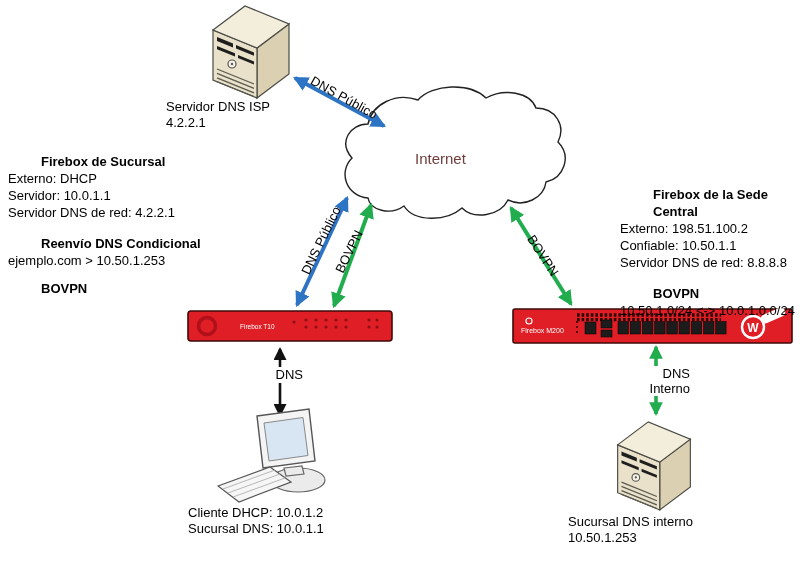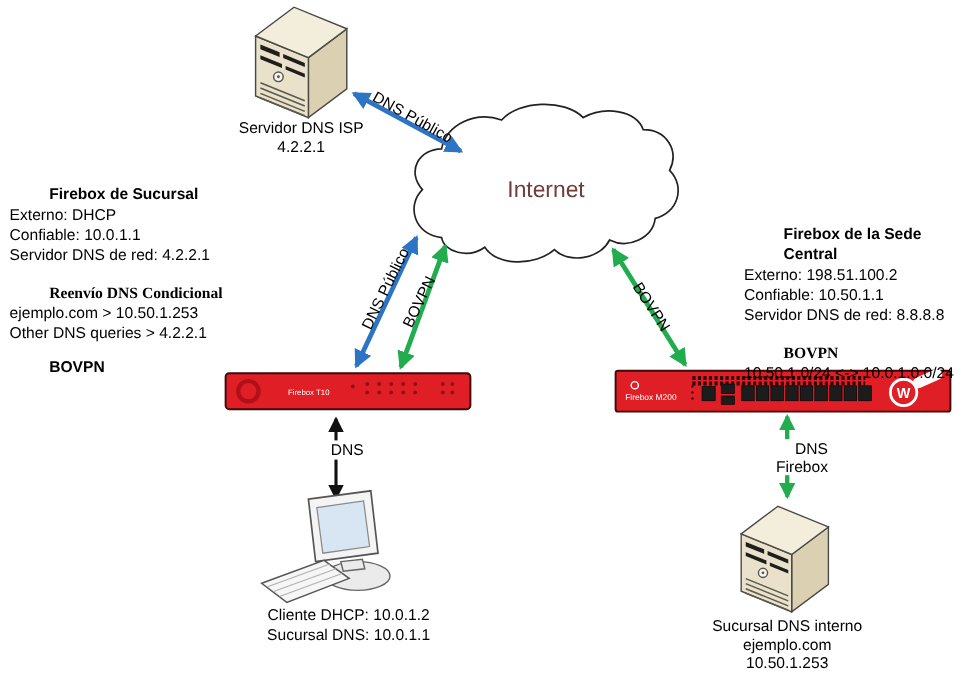--- a/index.html
+++ b/index.html
@@ -1,26 +1,26 @@
 <!DOCTYPE html>
 <html style="--dns-public-arrow: #2E74C4; --bovpn-arrow: #21AC4E; --dns-arrow: #111111; --firebox-red: #E01E25; --internet-label: #713C3C;"><head>
 <meta charset="utf-8">
 <style>
   html,body{margin:0;padding:0;background:#fff;}
   .canvas{position:relative;width:808px;height:575px;background:#ffffff;overflow:hidden;
           font-family:"Liberation Sans",sans-serif;}
   .canvas > svg{position:absolute;left:0;top:0;}
   .lbl{position:absolute;font-size:13px;line-height:17px;color:#000;}
-  .lbl.center{text-align:center;}
+  .lbl.center{}
   .bold{font-weight:bold;padding-left:33px;}
-  .gap14{margin-top:14px;font-family:Liberation Serif, serif;}
+  .gap14{margin-top:14px;}
   .gap11{margin-top:11px;}
   .rlbl{position:absolute;font-size:13px;line-height:15px;color:#000;text-align:center;}
   .whitebg{background:#ffffff;padding:0 1px;text-align:right;}
-  .internet-label{color:var(--internet-label);font-size:19px;}
+  .internet-label{color:var(--internet-label);font-size:15px;}
   .stroke-blue{stroke:var(--dns-public-arrow);}
   .stroke-green{stroke:var(--bovpn-arrow);}
   .stroke-black{stroke:var(--dns-arrow);}
   .mfill-blue{fill:var(--dns-public-arrow);}
   .mfill-green{fill:var(--bovpn-arrow);}
   .mfill-black{fill:var(--dns-arrow);}
   .firebox-body{fill:var(--firebox-red);stroke:#3f0a0a;stroke-width:1.6;}
   .cloud{fill:#ffffff;stroke:#222222;stroke-width:1.4;}
   .srv-front{fill:#e9e1c9;stroke:#4a4a44;stroke-width:1.2;}
   .srv-side{fill:#dbd1b2;stroke:#4a4a44;stroke-width:1.2;}
@@ -155,25 +155,24 @@
   <div class="lbl center" style="left:166px;top:99px;width:170px;line-height:16px">
     <div>Servidor DNS ISP</div>
     <div>4.2.2.1</div>
   </div>
 
   <div class="lbl center internet-label" style="left:415px;top:150px;width:80px">Internet</div>
 
   <div class="lbl" style="left:8px;top:153px;width:210px">
     <div class="bold">Firebox de Sucursal</div>
     <div>Externo: DHCP</div>
-    <div>Confiable: 10.0.1.1</div>
+    <div>Servidor: 10.0.1.1</div>
     <div>Servidor DNS de red: 4.2.2.1</div>
     <div class="bold gap14">Reenvío DNS Condicional</div>
     <div>ejemplo.com &gt; 10.50.1.253</div>
-    <div>Other DNS queries &gt; 4.2.2.1</div>
     <div class="bold gap11">BOVPN</div>
   </div>
 
   <div class="lbl" style="left:620px;top:186px;width:195px">
     <div class="bold">Firebox de la Sede Central</div>
     <div>Externo: 198.51.100.2</div>
     <div>Confiable: 10.50.1.1</div>
     <div>Servidor DNS de red: 8.8.8.8</div>
     <div class="bold gap14">BOVPN</div>
     <div>10.50.1.0/24 &lt;-&gt; 10.0.1.0.0/24</div>
@@ -181,27 +180,26 @@
 
   <div class="rlbl" style="left:299px;top:90px;width:90px;transform:rotate(29deg)">DNS Público</div>
   <div class="rlbl" style="left:276px;top:233px;width:90px;transform:rotate(-64deg)">DNS Público</div>
   <div class="rlbl" style="left:317px;top:244px;width:64px;transform:rotate(-64deg)">BOVPN</div>
   <div class="rlbl" style="left:511px;top:248px;width:64px;transform:rotate(57deg)">BOVPN</div>
 
   <div class="rlbl whitebg" style="left:262px;top:367px;width:40px;line-height:16px">DNS</div>
 
   <div class="rlbl whitebg" style="left:625px;top:366px;width:64px">
     <div>DNS</div>
-    <div>Firebox</div>
-  </div>
-
-  <div class="lbl center" style="left:203px;top:505px;width:175px;line-height:16px">
+    <div>Interno</div>
+  </div>
+
+  <div class="lbl center" style="left:188px;top:505px;width:175px;line-height:16px">
     <div>Cliente DHCP: 10.0.1.2</div>
     <div>Sucursal DNS: 10.0.1.1</div>
   </div>
 
   <div class="lbl center" style="left:568px;top:514px;width:176px;line-height:15.5px">
     <div>Sucursal DNS interno</div>
-    <div>ejemplo.com</div>
     <div>10.50.1.253</div>
   </div>
 
 </div>
 
 </body></html>

